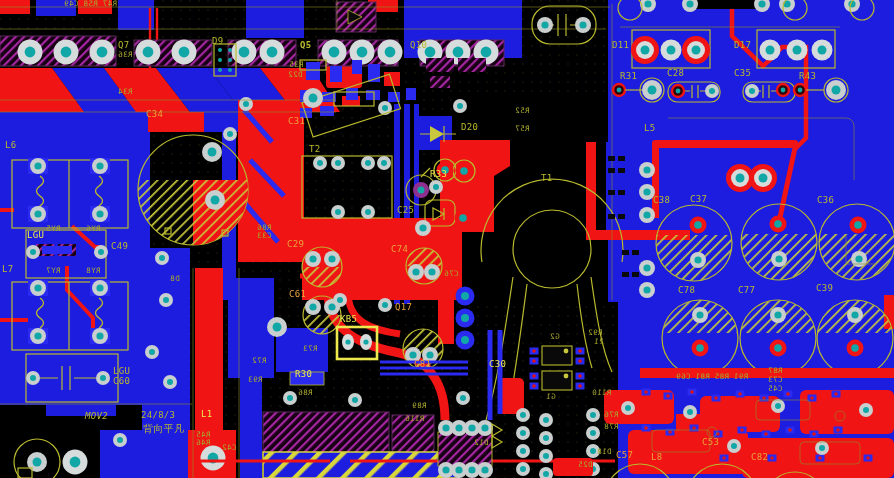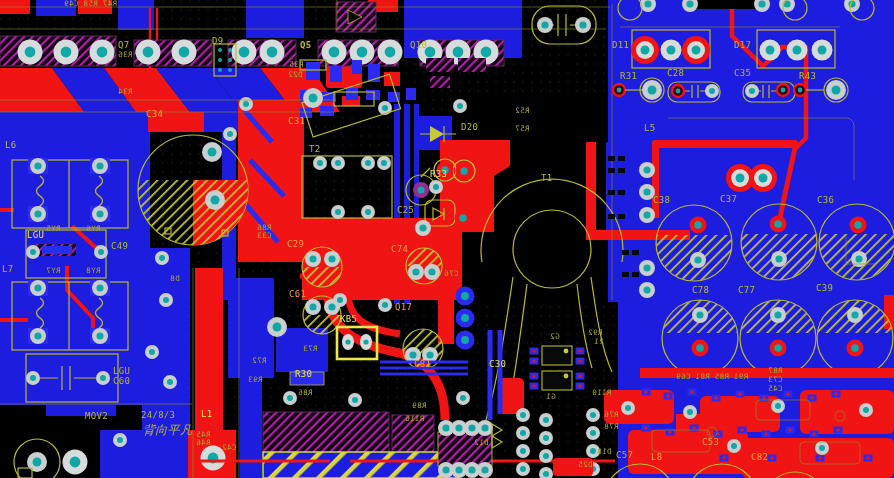--- a/index.html
+++ b/index.html
@@ -4,21 +4,21 @@
 <style>
   html,body{margin:0;padding:0;background:#111;}
   #board{position:relative;width:894px;height:478px;overflow:hidden;background:#000;
          font-family:"DejaVu Sans Mono",monospace;}
   svg{position:absolute;left:0;top:0;}
   #labels-layer{position:absolute;left:0;top:0;width:894px;height:478px;pointer-events:none;}
   .lbl{position:absolute;font-size:9px;line-height:1;white-space:nowrap;letter-spacing:.3px;}
   .ds{color:#b9b92e;}
   .hl{color:#e8a23a;}
   .hb{color:#ece84e;}
-  .cn{font-size:12px;font-style:italic;}
+  .cn{font-size:10px;}
   .mir{color:#a8a82e;font-size:7.5px;transform:scaleX(-1);}
   
   .sy{stroke:#b9b92e;fill:none;stroke-width:1.2;}
   .syB{stroke:#ece84e;fill:none;stroke-width:2.6;}
   .gl{stroke:#8f8f28;stroke-width:.7;fill:none;opacity:.85;}
   .rt{stroke:#f01414;fill:none;}
   .bt{stroke:#2a2af0;fill:none;}
 </style>
 </head>
 <body>
@@ -659,23 +659,23 @@
       <span class="lbl ds" style="left: 398px; top: 41px; margin-left: 12px;">Q10</span>
       <span class="lbl ds" style="left: 612px; top: 41px; text-align: center;">D11</span>
       <span class="lbl ds" style="left: 734px; top: 41px;">D17</span>
       <span class="lbl ds" style="left: 620px; top: 72px;">R31</span>
       <span class="lbl ds" style="left: 667px; top: 69px;">C28</span>
       <span class="lbl ds" style="left: 734px; top: 69px;">C35</span>
       <span class="lbl ds" style="left: 799px; top: 72px;">R43</span>
       <span class="lbl ds" style="left: 644px; top: 124px;">L5</span>
       <span class="lbl ds" style="left: 541px; top: 161px; margin-top: 13px;">T1</span>
       <span class="lbl ds" style="left: 653px; top: 196px;">C38</span>
-      <span class="lbl ds" style="left: 720px; top: 195px; text-align: right;">C37</span>
+      <span class="lbl ds" style="left: 690px; top: 195px; text-align: right;">C37</span>
       <span class="lbl ds" style="left: 817px; top: 196px;">C36</span>
-      <span class="lbl ds" style="left: 692px; top: 286px;">C78</span>
+      <span class="lbl ds" style="left: 678px; top: 286px;">C78</span>
       <span class="lbl ds" style="left: 738px; top: 286px;">C77</span>
       <span class="lbl ds" style="left: 816px; top: 284px;">C39</span>
       <span class="lbl ds" style="left: 5px; top: 141px;">L6</span>
       <span class="lbl hl" style="left: 146px; top: 110px;">C34</span>
       <span class="lbl hl" style="left: 288px; top: 117px;">C31</span>
       <span class="lbl ds" style="left: 309px; top: 145px;">T2</span>
       <span class="lbl ds" style="left: 461px; top: 123px;">D20</span>
       <span class="lbl hb" style="left: 430px; top: 162px; margin-top: 8px;">R33</span>
       <span class="lbl ds" style="left: 397px; top: 206px;">C25</span>
       <span class="lbl hb" style="left: 27px; top: 231px;">LGU</span>
@@ -684,21 +684,21 @@
       <span class="lbl hl" style="left: 287px; top: 240px;">C29</span>
       <span class="lbl hl" style="left: 391px; top: 245px;">C74</span>
       <span class="lbl hl" style="left: 289px; top: 290px;">C61</span>
       <span class="lbl hb" style="left: 340px; top: 315px;">KB5</span>
       <span class="lbl hl" style="left: 395px; top: 283px; margin-top: 20px;">Q17</span>
       <span class="lbl hl" style="left: 414px; top: 360px;">C81</span>
       <span class="lbl hb" style="left: 489px; top: 360px; text-align: center;">C30</span>
       <span class="lbl hb" style="left: 295px; top: 370px;">R30</span>
       <span class="lbl ds" style="left: 113px; top: 367px;">LGU</span>
       <span class="lbl ds" style="left: 113px; top: 377px;">C60</span>
-      <span class="lbl ds" style="left: 85px; top: 412px;">MOV2</span>
+      <span class="lbl ds" style="left: 85px; top: 412px; font-style: italic;">MOV2</span>
       <span class="lbl ds" style="left: 141px; top: 411px;">24/8/3</span>
       <span class="lbl ds cn" style="left: 143px; top: 424px;">背向平凡</span>
       <span class="lbl hb" style="left: 201px; top: 410px;">L1</span>
       <span class="lbl hl" style="left: 616px; top: 451px;">C57</span>
       <span class="lbl hl" style="left: 651px; top: 453px;">L8</span>
       <span class="lbl hl" style="left: 702px; top: 438px;">C53</span>
       <span class="lbl hl" style="left: 751px; top: 453px;">C82</span>
       <span class="lbl mir" style="left: 64px; top: 0px;">R47 R58 C49</span>
       <span class="lbl mir" style="left: 118px; top: 51px;">R36</span>
       <span class="lbl mir" style="left: 118px; top: 88px;">R34</span>

